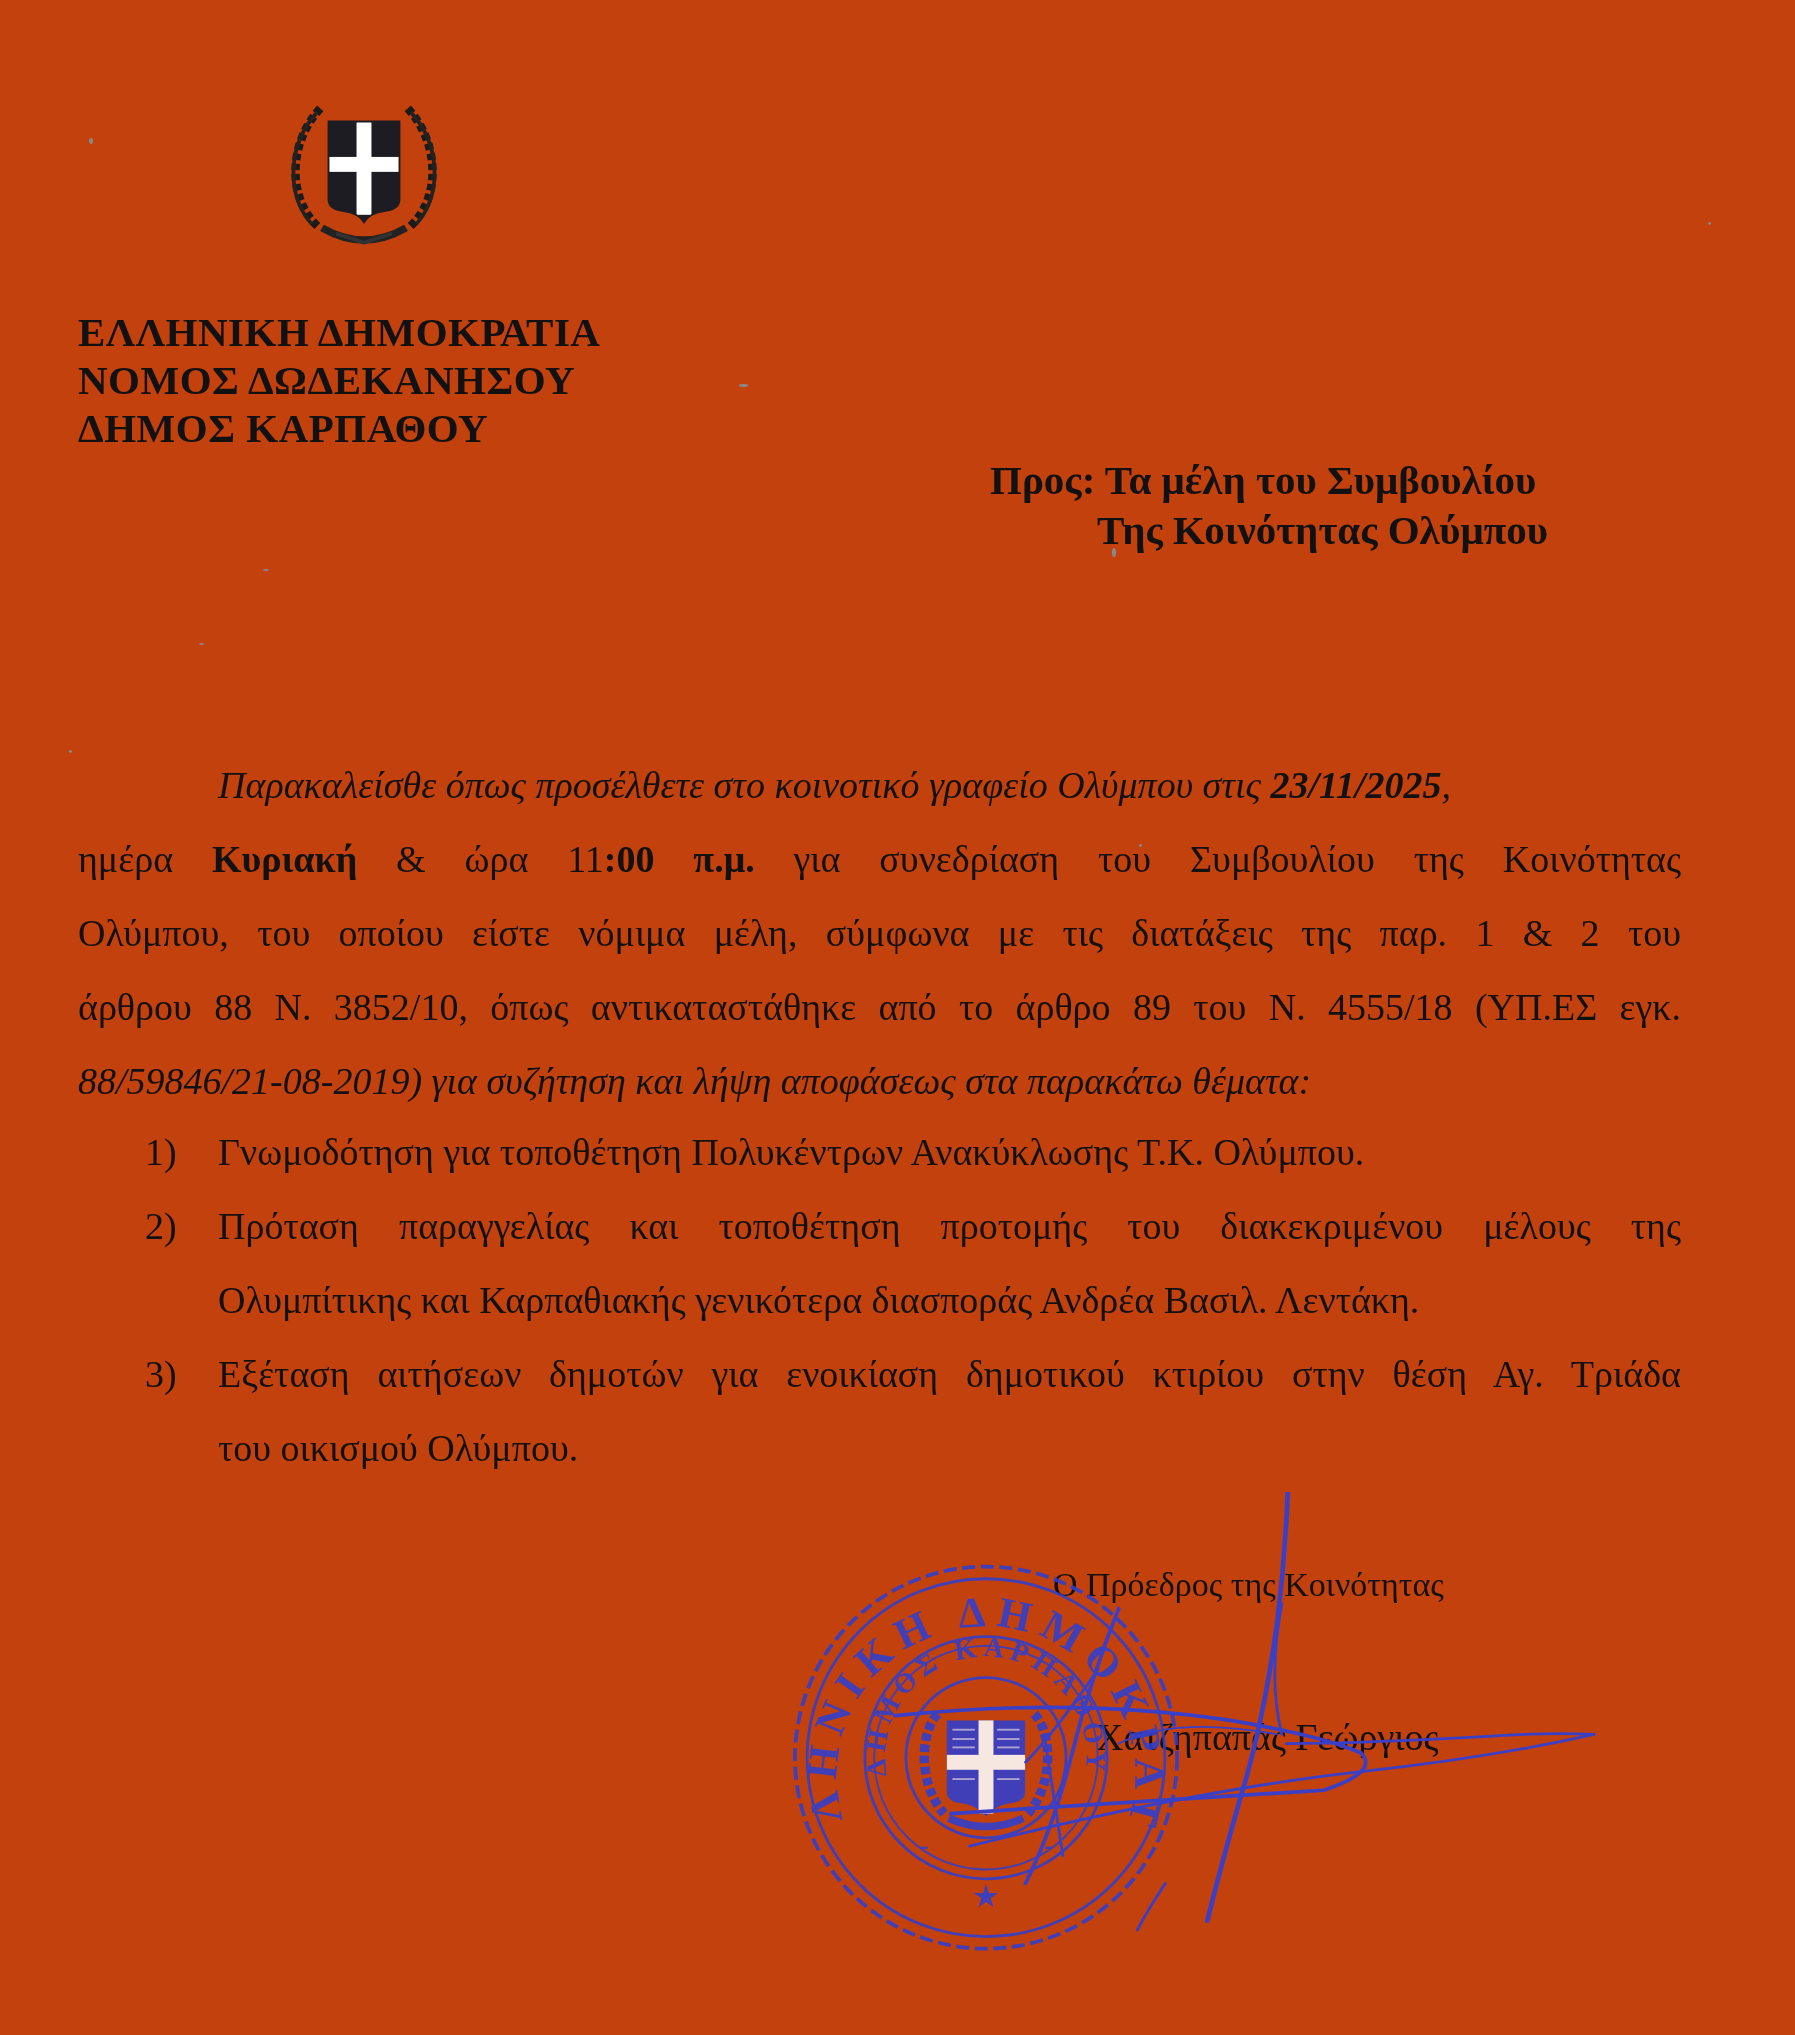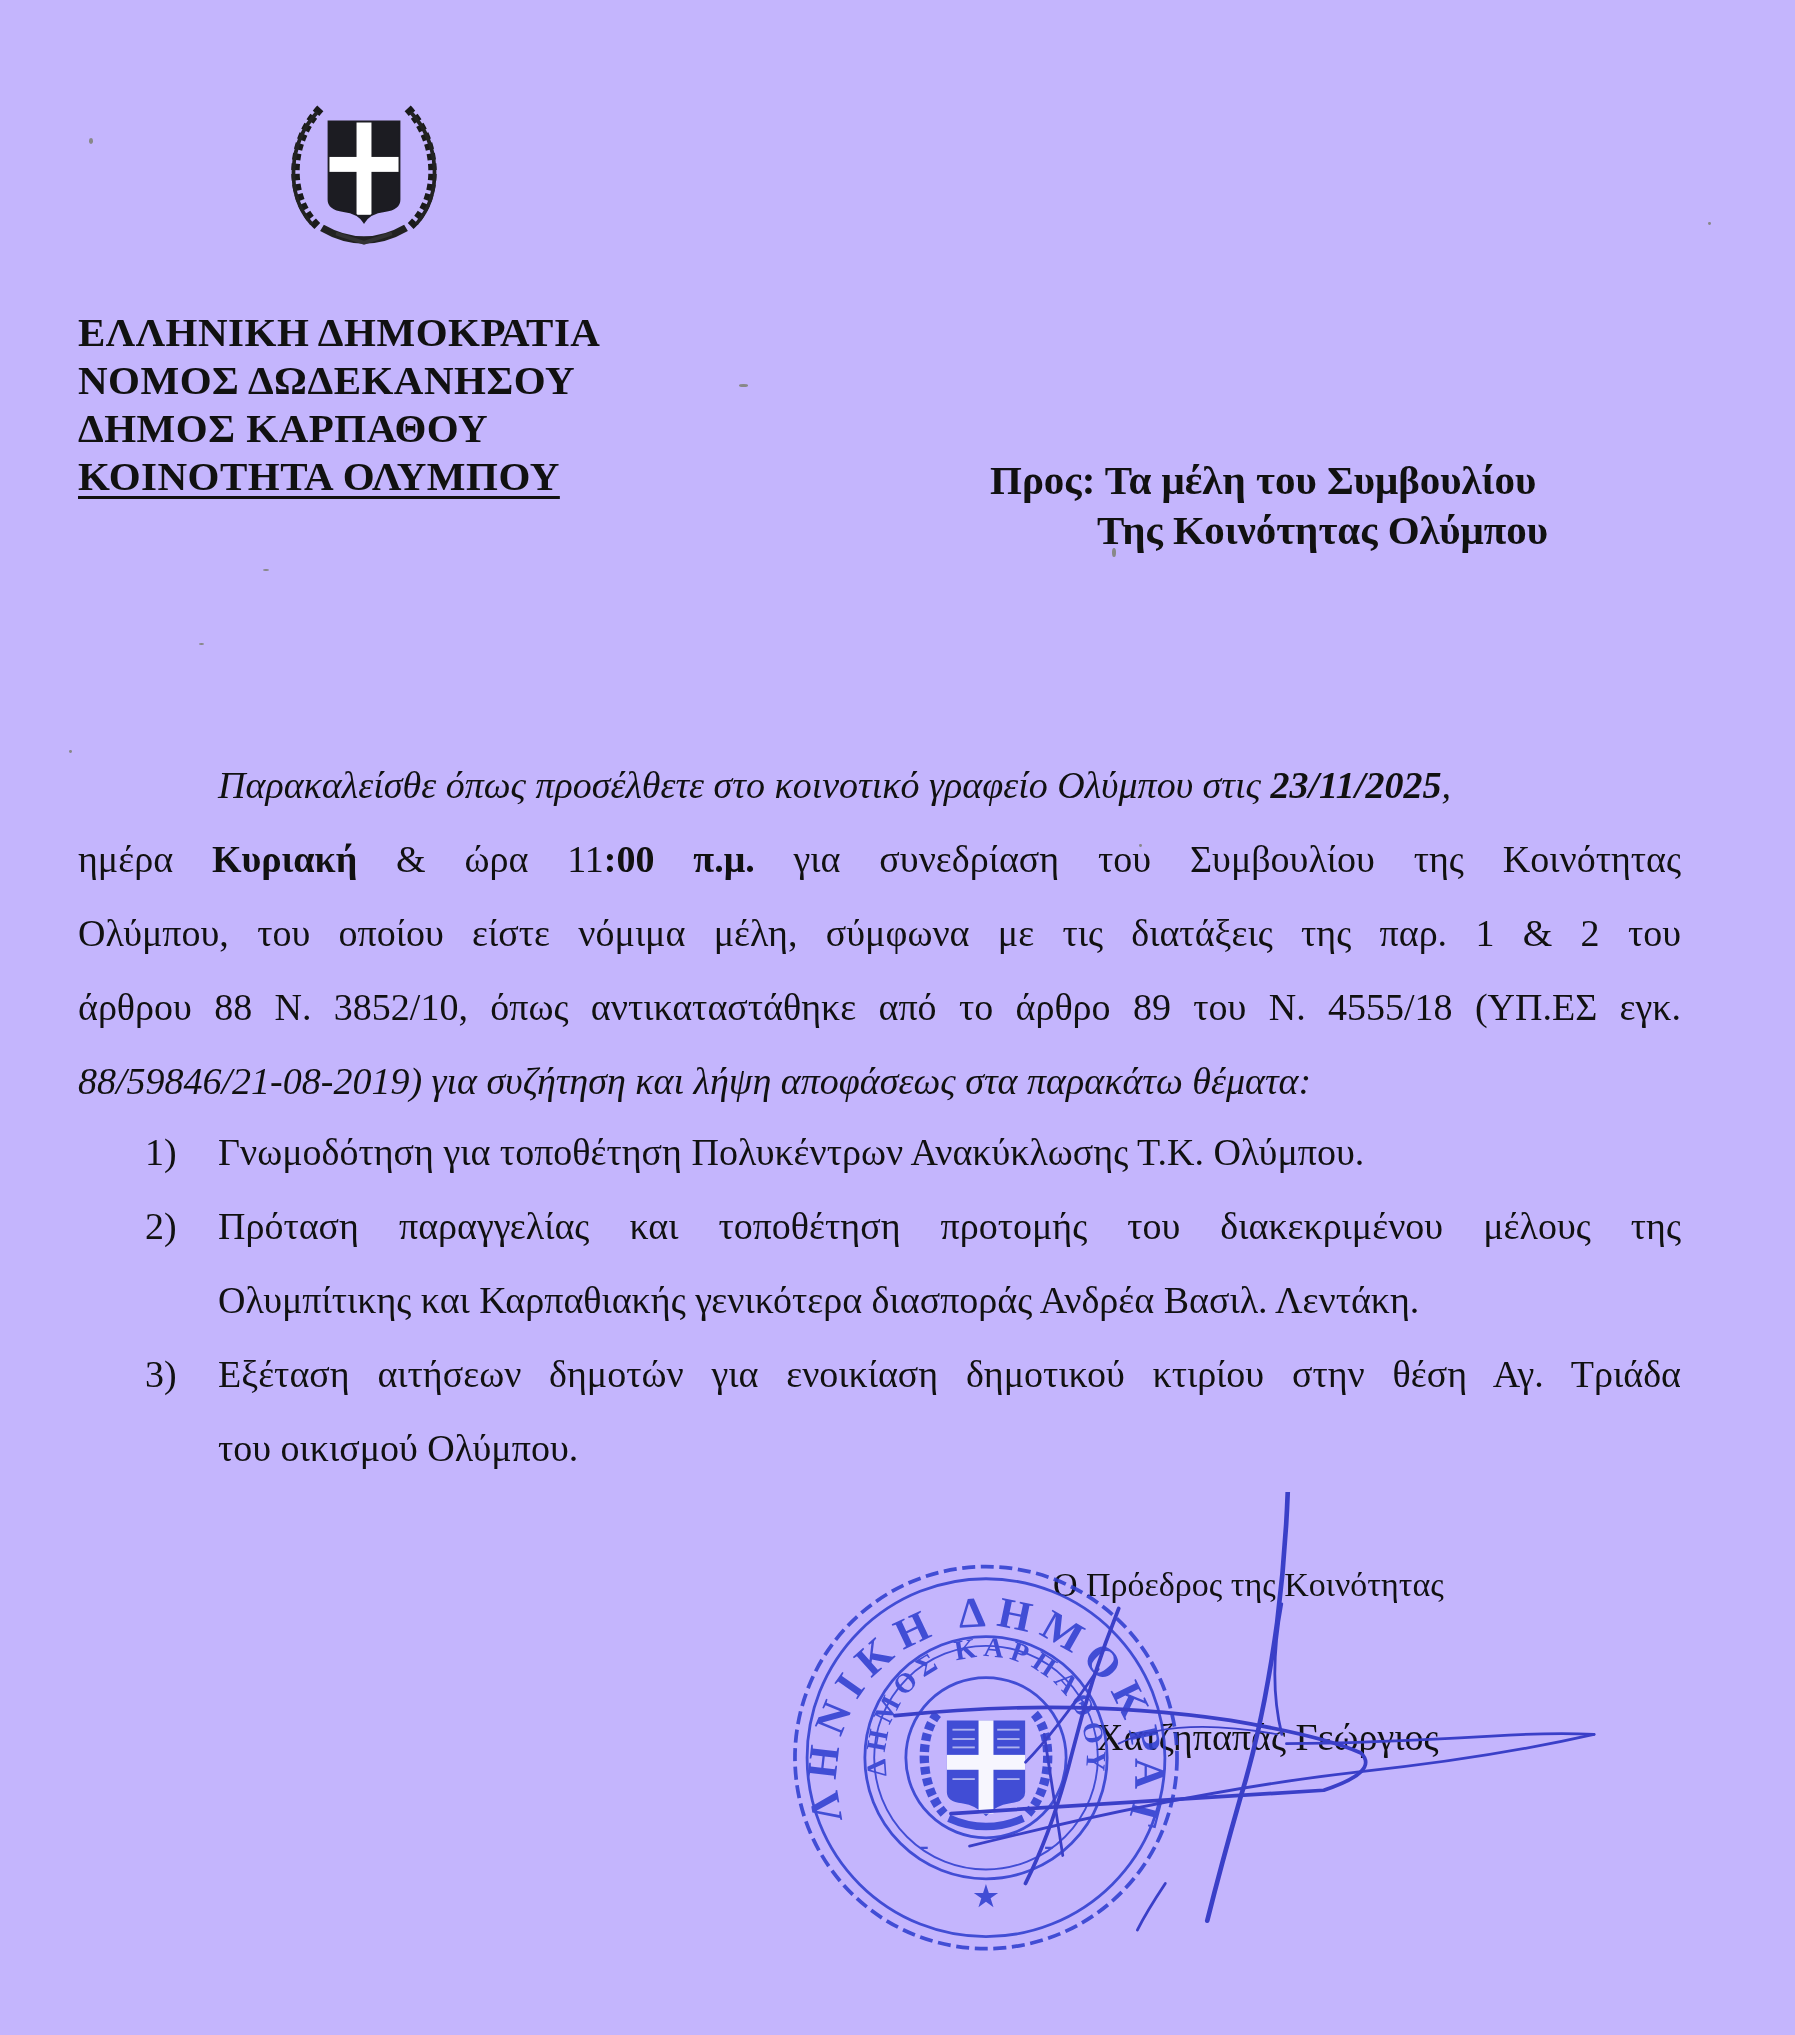--- a/index.html
+++ b/index.html
@@ -13,21 +13,21 @@
     position: relative;
     overflow: hidden;
     font-family: "Liberation Serif", "DejaVu Serif", serif;
     color: #111111;
   }
   .page {
     position: absolute;
     left: 0; top: 0;
     width: 1795px;
     height: 2035px;
-    background: #c4b5fd;
+    background: #c2410c;
   }
 
   
   .emblem {
     position: absolute;
     left: 280px;
     top: 86px;
     width: 168px;
     height: 168px;
   }
@@ -171,21 +171,20 @@
     <path d="M52 38 H128 V122 Q128 132 112 134 Q96 136 90 146 Q84 136 68 134 Q52 132 52 122 Z" fill="#1c1c22"></path>
     <rect x="82" y="38" width="16" height="100" fill="#ffffff"></rect>
     <rect x="52" y="76" width="76" height="16" fill="#ffffff"></rect>
     <path d="M52 38 H128 V122 Q128 132 112 134 Q96 136 90 146 Q84 136 68 134 Q52 132 52 122 Z" fill="none" stroke="#1c1c22" stroke-width="2"></path>
   </svg>
 
   <div class="header">
     <span class="line">ΕΛΛΗΝΙΚΗ ΔΗΜΟΚΡΑΤΙΑ</span>
     <span class="line">ΝΟΜΟΣ ΔΩΔΕΚΑΝΗΣΟΥ</span>
     <span class="line">ΔΗΜΟΣ ΚΑΡΠΑΘΟΥ</span>
-    <span class="line underline">ΚΟΙΝΟΤΗΤΑ ΟΛΥΜΠΟΥ</span>
   </div>
 
   <div class="recipient">
     <span class="r1">Προς: Τα μέλη του Συμβουλίου</span>
     <span class="r2">Της Κοινότητας Ολύμπου</span>
   </div>
 
   <div class="body-text">
     <span class="last-line" style="padding-left:140px"><span>Παρακαλείσθε όπως προσέλθετε στο κοινοτικό γραφείο Ολύμπου στις </span><b>23/11/2025</b><span>,</span></span>
     <span class="justify-line"><span>ημέρα </span> <b>Κυριακή</b><span> &amp; ώρα 11</span><b>:00 π.μ.</b><span> για  συνεδρίαση  του Συμβουλίου της Κοινότητας</span></span>

